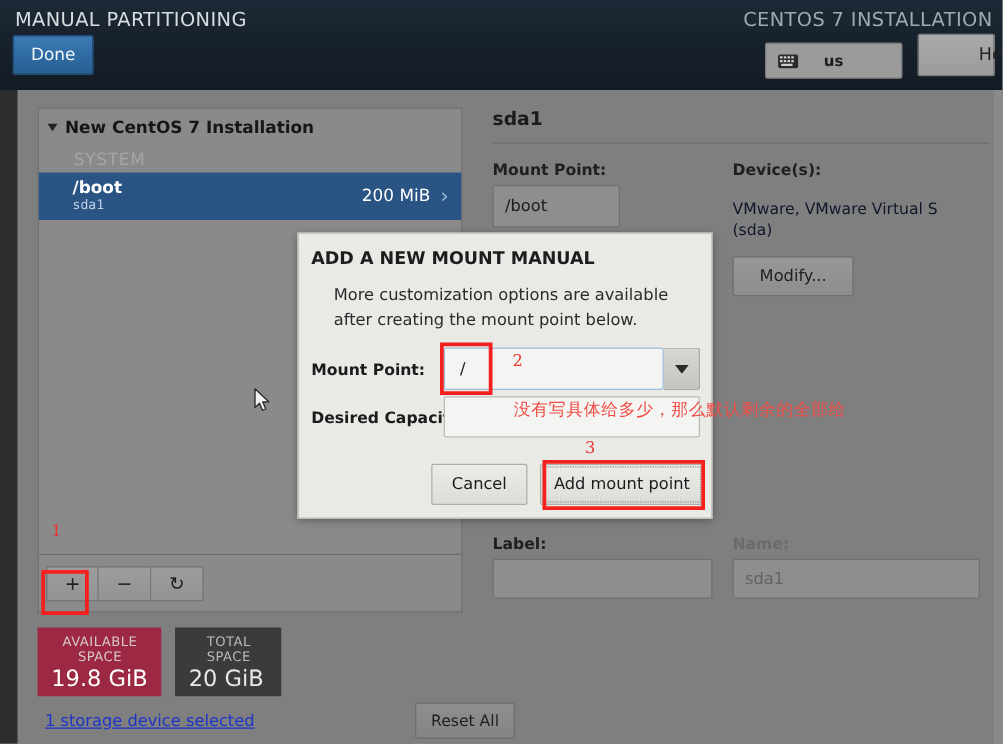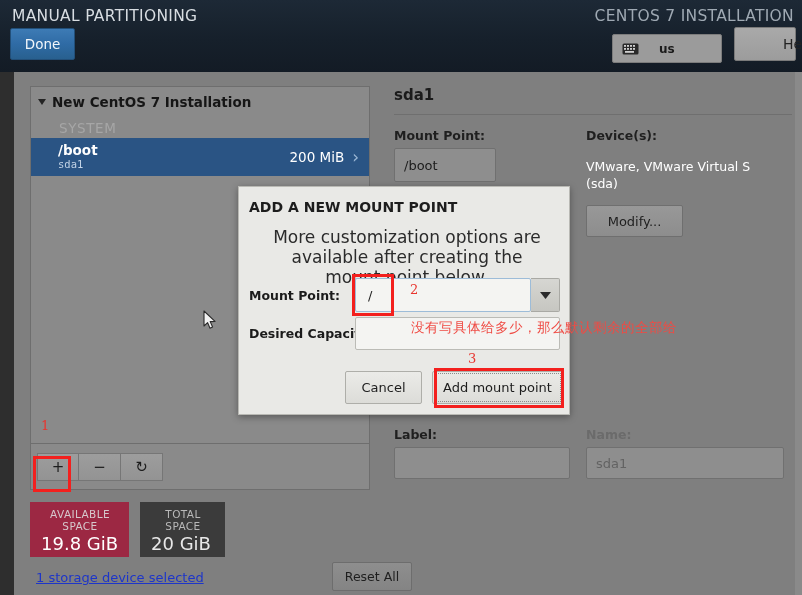--- a/index.html
+++ b/index.html
@@ -120,21 +120,21 @@
   .det-title { position: absolute; left: 8px; top: 14px; font-size: 15px; font-weight: bold; color: #1b1b1b; }
   .det-rule  { position: absolute; left: 8px; top: 42px; width: 398px; height: 1px; background: #6f6f6f; }
   .det-lbl   { position: absolute; font-size: 12.5px; font-weight: bold; color: #1f1f1f; }
   .det-lbl.dim { color: #6b6b6b; font-weight: bold; }
   .det-inp {
     position: absolute; background: #8e8e8e; border: 1px solid #707070;
     border-radius: 2px; font-size: 13px; color: #1c1c1c;
     padding-left: 9px; display: flex; align-items: center; cursor: text;
   }
   .det-inp.dimval { color: #636363; }
-  .det-txt { position: absolute; font-size: 12.5px; color: #ffffff; line-height: 17px; }
+  .det-txt { position: absolute; font-size: 12.5px; color: #0f172a; line-height: 17px; }
   .det-btn {
     position: absolute; background: linear-gradient(180deg,#989898 0%,#8d8d8d 100%);
     border: 1px solid #6f6f6f; border-radius: 2px;
     font-size: 13px; color: #1f1f1f; display: flex; align-items: center;
     justify-content: center; cursor: pointer;
   }
   .reset-btn {
     position: absolute; left: 718px; top: 562px; width: 80px; height: 29px;
     background: linear-gradient(180deg,#8e8e8e 0%,#848484 100%);
     border: 1px solid #6d6d6d; border-radius: 2px; color: #1f1f1f;
@@ -143,21 +143,21 @@
 
   
   .modal {
     position: absolute; left: 238px; top: 186px; width: 332px; height: 229px;
     background: #e9e9e6; border: 1px solid #b9b9b4;
     box-shadow: 0 2px 7px rgba(0,0,0,.35);
   }
   .md-title { position: absolute; left: 10px; top: 12px; font-size: 14px; font-weight: bold; color: #1d1d1d; }
   .md-sub {
     position: absolute; left: 28px; top: 40px; width: 280px;
-    font-size: 17px; color: #2b2b2b; line-height: 20px; text-align: center;
+    font-size: 13px; color: #2b2b2b; line-height: 20px; text-align: left;
   }
   .md-flbl { position: absolute; font-size: 12.5px; font-weight: bold; color: #1b1b1b; }
   .md-combo {
     position: absolute; left: 355px; top: 278px; width: 176px; height: 34px;
     background: #f4f4f2; border: 1px solid #9dbcd8; border-radius: 2px;
     font-size: 13px; color: #1b1b1b; padding-left: 12px;
     display: flex; align-items: center; cursor: text;
   }
   .md-arrow {
     position: absolute; left: 531px; top: 278px; width: 29px; height: 34px;
@@ -272,21 +272,21 @@
       <div class="det-inp" style="left:8px; top:375px; width:176px; height:32px;"></div>
 
       <div class="det-lbl dim" style="left:200px; top:355px;">Name:</div>
       <div class="det-inp dimval" style="left:200px; top:375px; width:198px; height:32px;">sda1</div>
     </div>
 
     <div class="reset-btn" style="left:332px; top:490px;">Reset All</div>
   </div>
 
   <div class="modal">
-    <div class="md-title">ADD A NEW MOUNT POINT</div>
+    <div class="md-title">ADD A NEW MOUNT MANUAL</div>
     <div class="md-sub">More customization options are available after creating the mount point below.</div>
     <div class="md-flbl" style="left:10px; top:101px;">Mount Point:</div>
     <div class="md-flbl" style="left:10px; top:139px;">Desired Capacity:</div>
   </div>
 
   <div class="md-combo">/</div>
   <div class="md-arrow">
     <svg width="11" height="7" viewBox="0 0 11 7">
         <path d="M0 0 L11 0 L5.5 7 Z" fill="#2b2b2b"></path>
       </svg>

